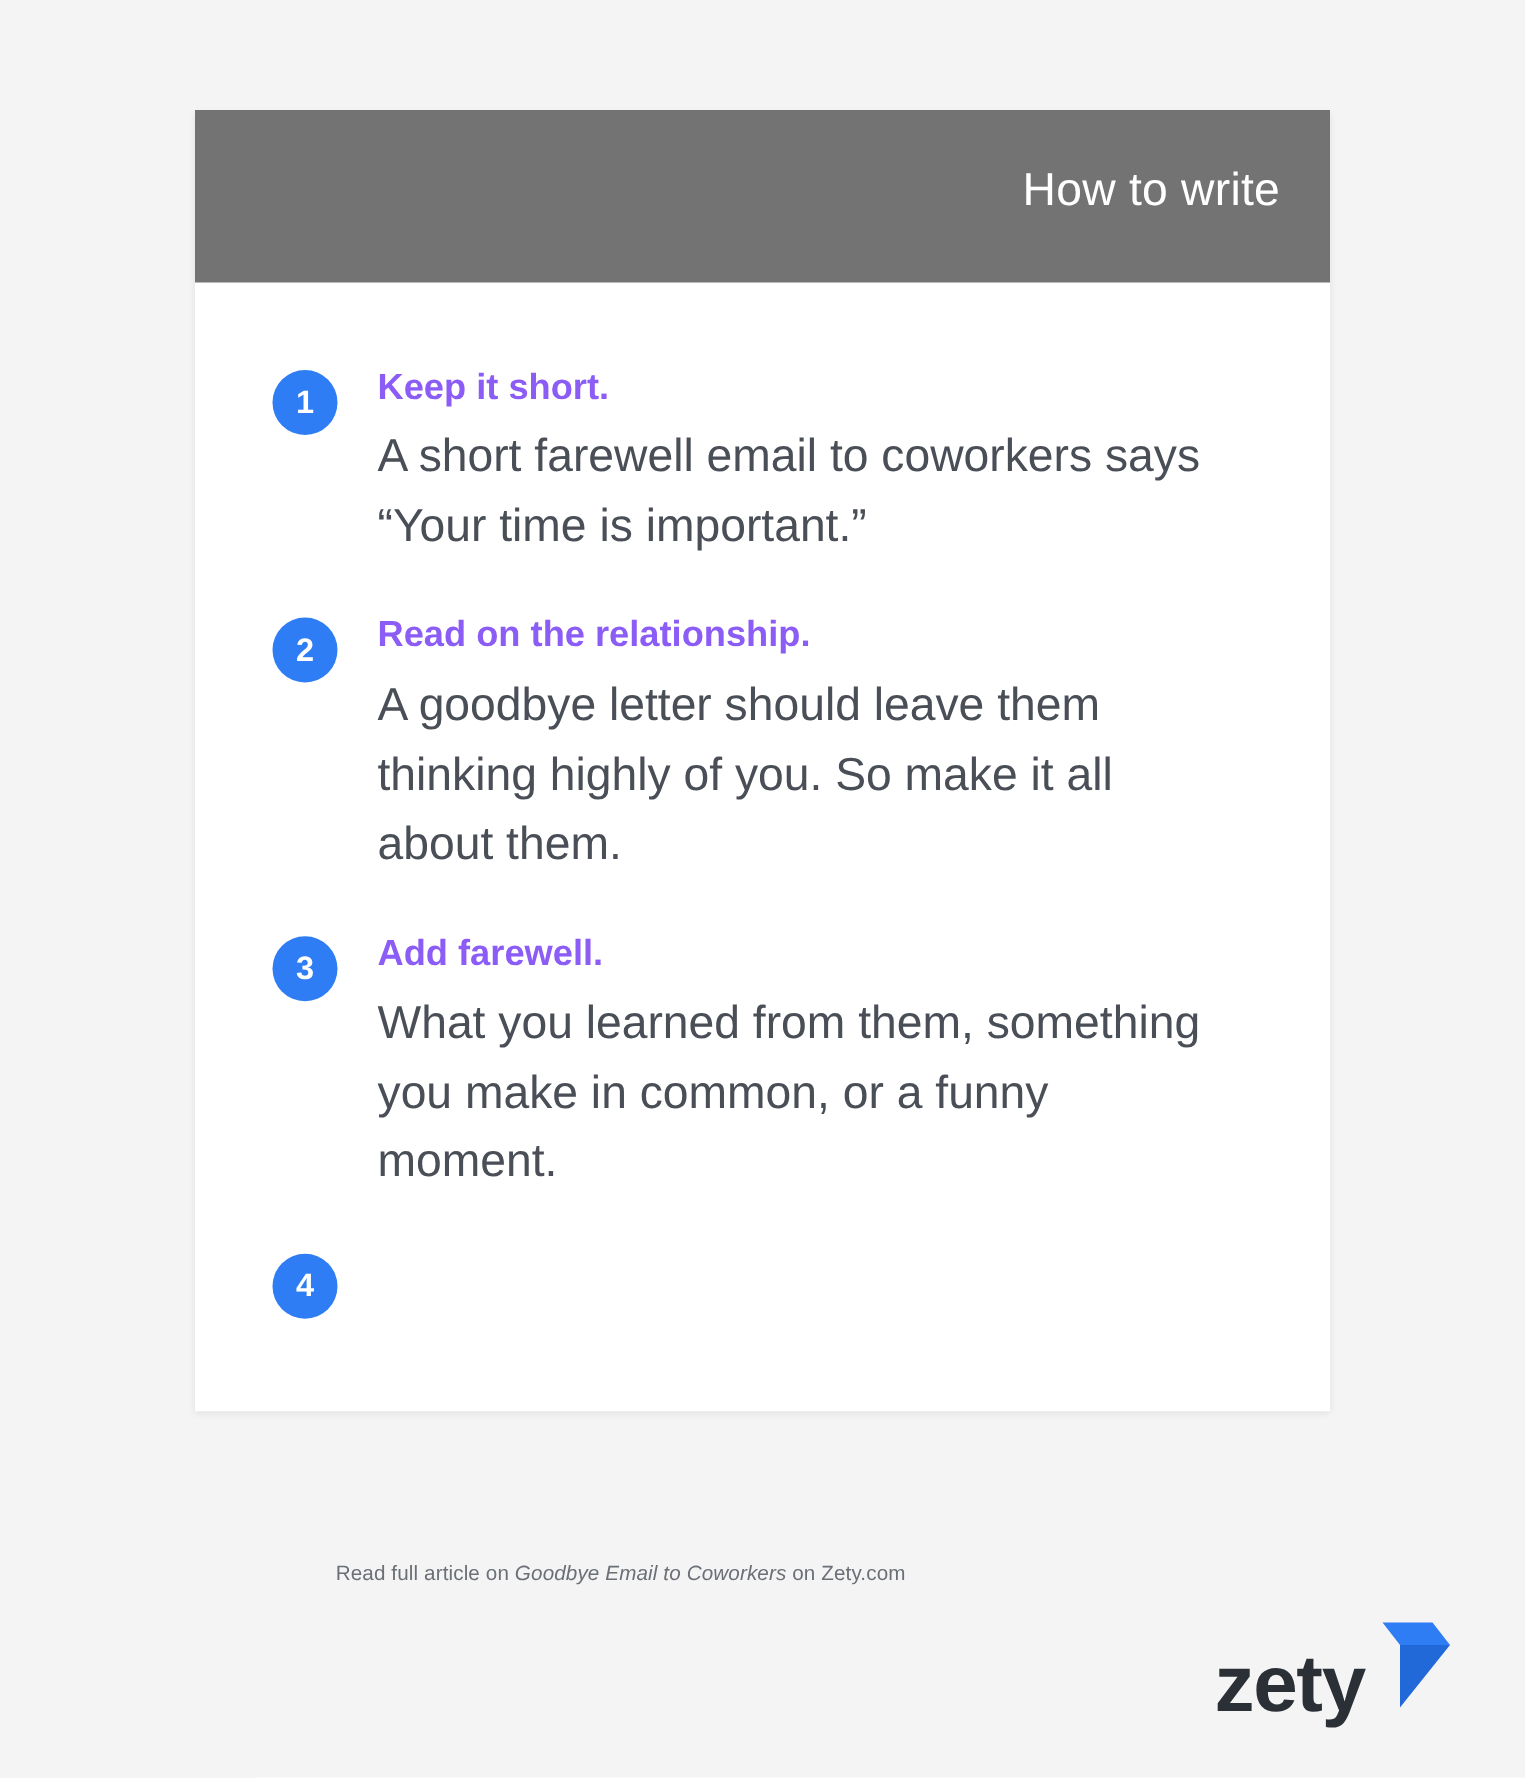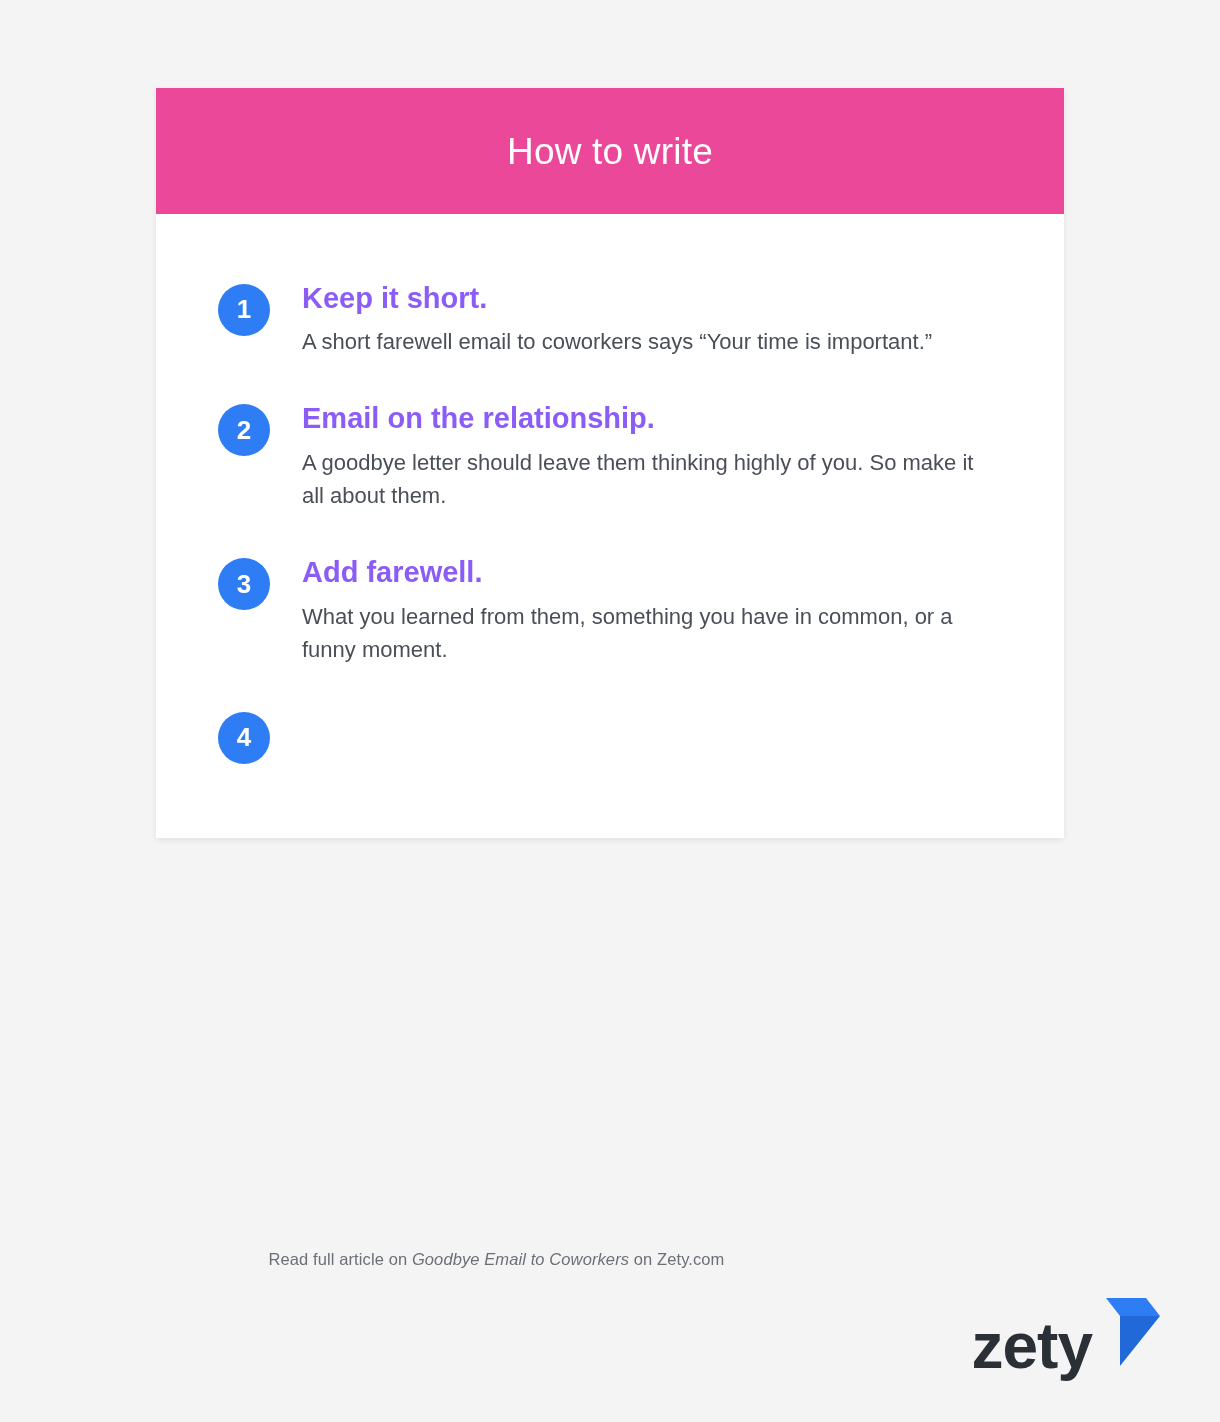--- a/index.html
+++ b/index.html
@@ -26,23 +26,23 @@
   .card {
     position: absolute;
     left: 156px;
     top: 88px;
     width: 908px;
     background: #ffffff;
     box-shadow: 0 2px 6px rgba(0,0,0,0.08);
   }
 
   .card-header {
-    background: #ec4899;
-    padding: 42px 40px 40px 40px;
-    text-align: center;
+    background: #737373;
+    padding: 42px 40px 52px 40px;
+    text-align: right;
   }
 
   .card-header .line1 {
     color: #ffffff;
     font-size: 37px;
     font-weight: 400;
     line-height: 1.18;
     letter-spacing: 0.2px;
   }
 
@@ -92,21 +92,21 @@
   .step-title {
     color: #8b5cf6;
     font-size: 29px;
     font-weight: 700;
     line-height: 1.3;
     margin-bottom: 8px;
   }
 
   .step-desc {
     color: #4a4f57;
-    font-size: 22px;
+    font-size: 37px;
     font-weight: 400;
     line-height: 1.5;
     max-width: 680px;
   }
 
   .footnote {
     position: absolute;
     left: 0;
     top: 1250px;
     width: 993px;
@@ -155,30 +155,30 @@
         <div class="step-num">1</div>
         <div class="step-content">
           <div class="step-title">Keep it short.</div>
           <div class="step-desc">A short farewell email to coworkers says “Your time is important.”</div>
         </div>
       </div>
 
       <div class="step">
         <div class="step-num">2</div>
         <div class="step-content">
-          <div class="step-title">Email on the relationship.</div>
+          <div class="step-title">Read on the relationship.</div>
           <div class="step-desc">A goodbye letter should leave them thinking highly of you. So make it all about them.</div>
         </div>
       </div>
 
       <div class="step">
         <div class="step-num">3</div>
         <div class="step-content">
           <div class="step-title">Add farewell.</div>
-          <div class="step-desc">What you learned from them, something you have in common, or a funny moment.</div>
+          <div class="step-desc">What you learned from them, something you make in common, or a funny moment.</div>
         </div>
       </div>
 
       <div class="step">
         <div class="step-num">4</div>
         <div class="step-content">
         </div>
       </div>
 
     </div>

